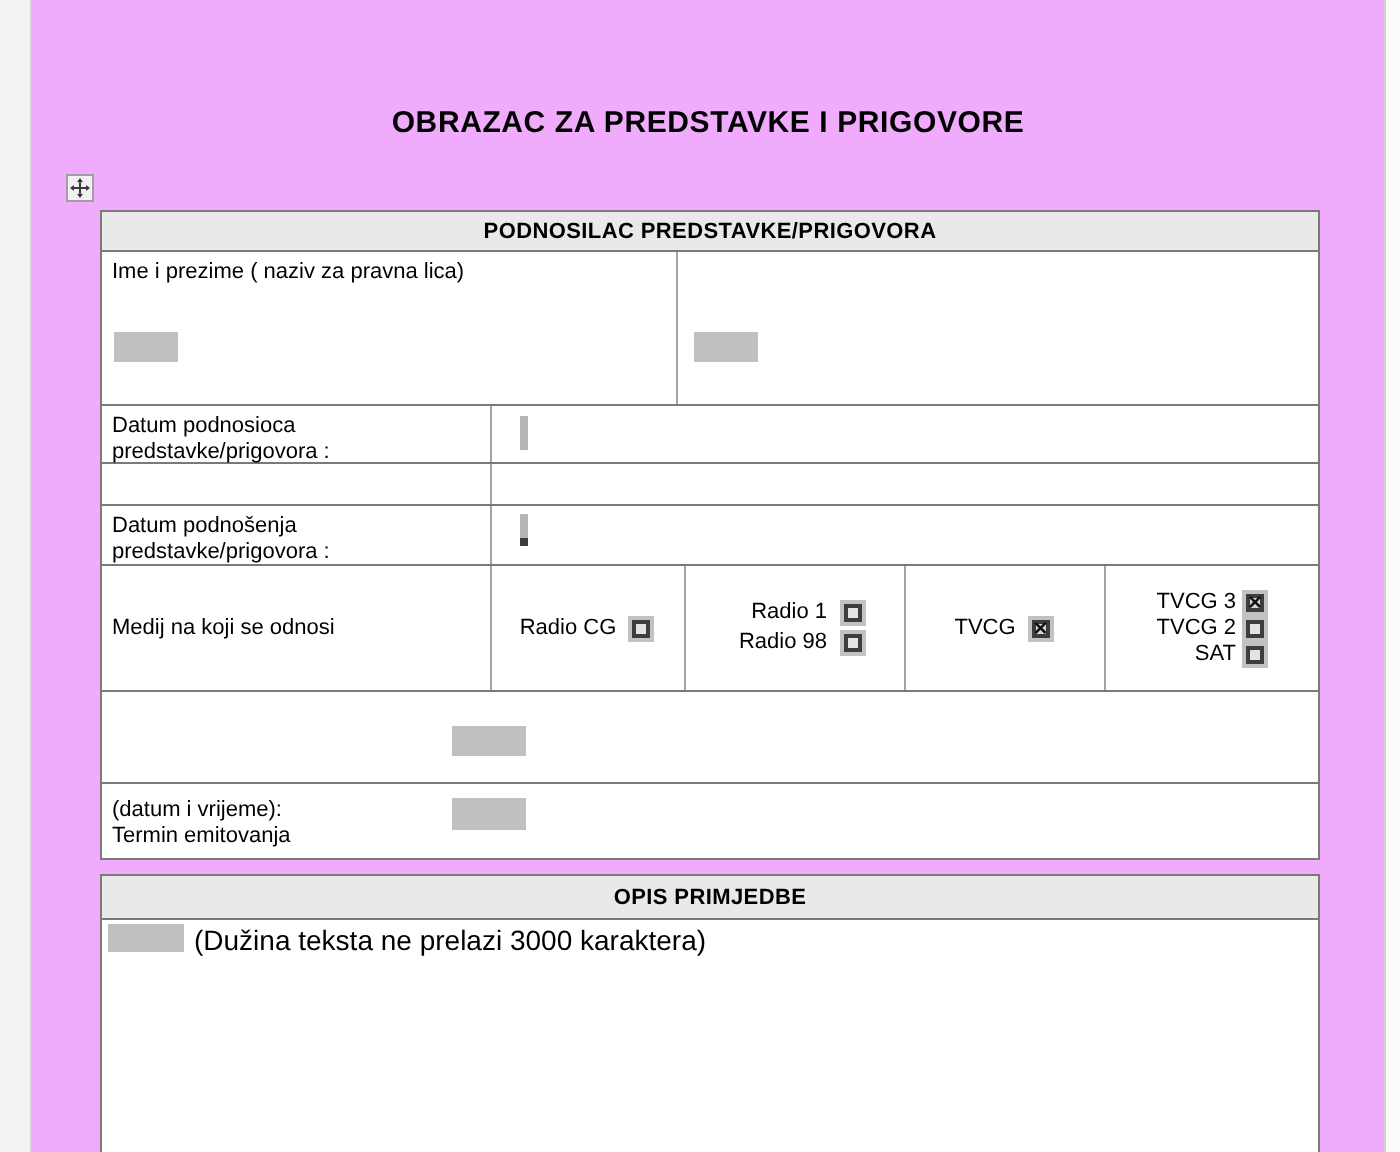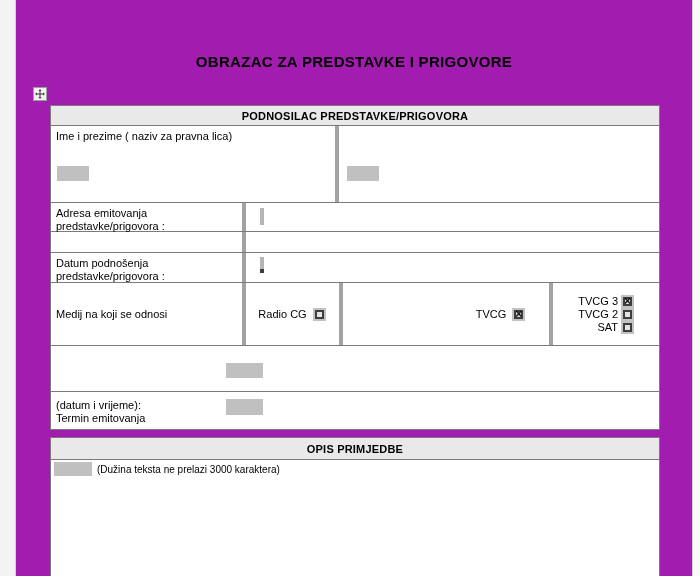--- a/index.html
+++ b/index.html
@@ -1,17 +1,17 @@
 <!DOCTYPE html>
 <html><head>
 <meta charset="utf-8">
 <style>
   * { margin:0; padding:0; box-sizing:border-box; }
   html,body { width:700px; height:576px; background:#fff; }
-  .stage { position:relative; width:700px; height:576px; overflow:hidden; background:#a21caf;
+  .stage { position:relative; width:700px; height:576px; overflow:hidden; background:#f0abfc;
            font-family:"Liberation Sans", sans-serif; color:#000; }
 
   
   .margin-left  { position:absolute; left:0; top:0; width:16px; height:100%;
                   background:#f3f3f3; border-right:1px solid #d2d2d2; }
   .margin-right { position:absolute; left:692px; top:0; width:8px; height:100%;
                   background:#fbfbfb; border-left:1px solid #d2d2d2; }
 
   
   .title { position:absolute; left:16px; top:51px; width:676px; text-align:center;
@@ -36,21 +36,21 @@
   .row  { position:absolute; left:0; right:0; border-bottom:1px solid #7a7a7a; }
   #row-name  { top:20px;  height:77px; }
   #row-addr  { top:97px;  height:29px; }
   #row-empty { top:126px; height:21px; }
   #row-date  { top:147px; height:30px; }
   #row-media { top:177px; height:63px; }
   #row-show  { top:240px; height:46px; }
   #row-air   { top:286px; height:39px; border-bottom:none; }
 
   .cell { position:absolute; top:0; bottom:0; }
-  .cell.bordered { border-right:4px solid #a3a3a3; }
+  .cell.bordered { border-right:1px solid #a3a3a3; }
   .w-label { left:0; width:195px; }
   .val     { left:195px; right:0; }
 
   #row-name .c1 { left:0; width:288px; }
   #row-name .c2 { left:288px; right:0; }
   #row-media .m1 { left:195px; width:97px; }
   #row-media .m2 { left:292px; width:110px; }
   #row-media .m3 { left:402px; width:100px; }
   #row-media .m4 { left:502px; right:0; }
 
@@ -84,21 +84,21 @@
   .cb { width:9px; height:9px; flex:0 0 9px; border:2px solid #3d3d3d; background:#e3e3e3;
         box-shadow:0 0 0 2px #c2c2c2; margin:2px 3px; color:#111; font-size:12px;
         font-weight:bold; display:flex; align-items:center; justify-content:center;
         line-height:9px; overflow:visible; cursor:pointer; }
   .cb.checked { background:#d6d6d6; }
 
   
   #tbl2 .body { position:absolute; left:0; right:0; top:22px; bottom:0;
                 padding:2px 0 0 3px; display:flex; align-items:flex-start; gap:5px; }
   .f-opis { width:38px; height:14px; background:#c0c0c0; flex:0 0 38px; }
-  .hint { font-size:10px; line-height:14px; padding-top:1px; }
+  .hint { font-size:14px; line-height:14px; padding-top:1px; }
 </style>
 </head>
 <body>
 
 <div class="stage">
 
   <div class="margin-left"></div>
   <div class="margin-right"></div>
 
   <div class="title">
@@ -122,21 +122,21 @@
         <div class="ffield f-name1"></div>
       </div>
       <div class="cell c2">
         <div class="ffield f-name2"></div>
       </div>
     </div>
 
     <div class="row" id="row-addr">
       <div class="cell bordered w-label">
         <div class="lbl">
-          <div>Adresa emitovanja</div>
+          <div>Datum podnosioca</div>
           <div>predstavke/prigovora :</div>
         </div>
       </div>
       <div class="cell val">
         <div class="cursor-bar cur-addr"></div>
       </div>
     </div>
 
     <div class="row" id="row-empty">
       <div class="cell bordered w-label"></div>
@@ -162,20 +162,32 @@
         </div>
       </div>
 
       <div class="cell bordered m1">
         <div class="opt-center">
           <span>Radio CG</span>
           <span class="cb"></span>
         </div>
       </div>
 
+      <div class="cell bordered m2">
+        <div class="opt-col">
+          <div class="opt-line g5">
+            <span>Radio 1</span>
+            <span class="cb"></span>
+          </div>
+          <div class="opt-line g5">
+            <span>Radio 98</span>
+            <span class="cb"></span>
+          </div>
+        </div>
+      </div>
 
       <div class="cell bordered m3">
         <div class="opt-center">
           <span>TVCG</span>
           <span class="cb checked">×</span>
         </div>
       </div>
 
       <div class="cell m4">
         <div class="opt-col">

